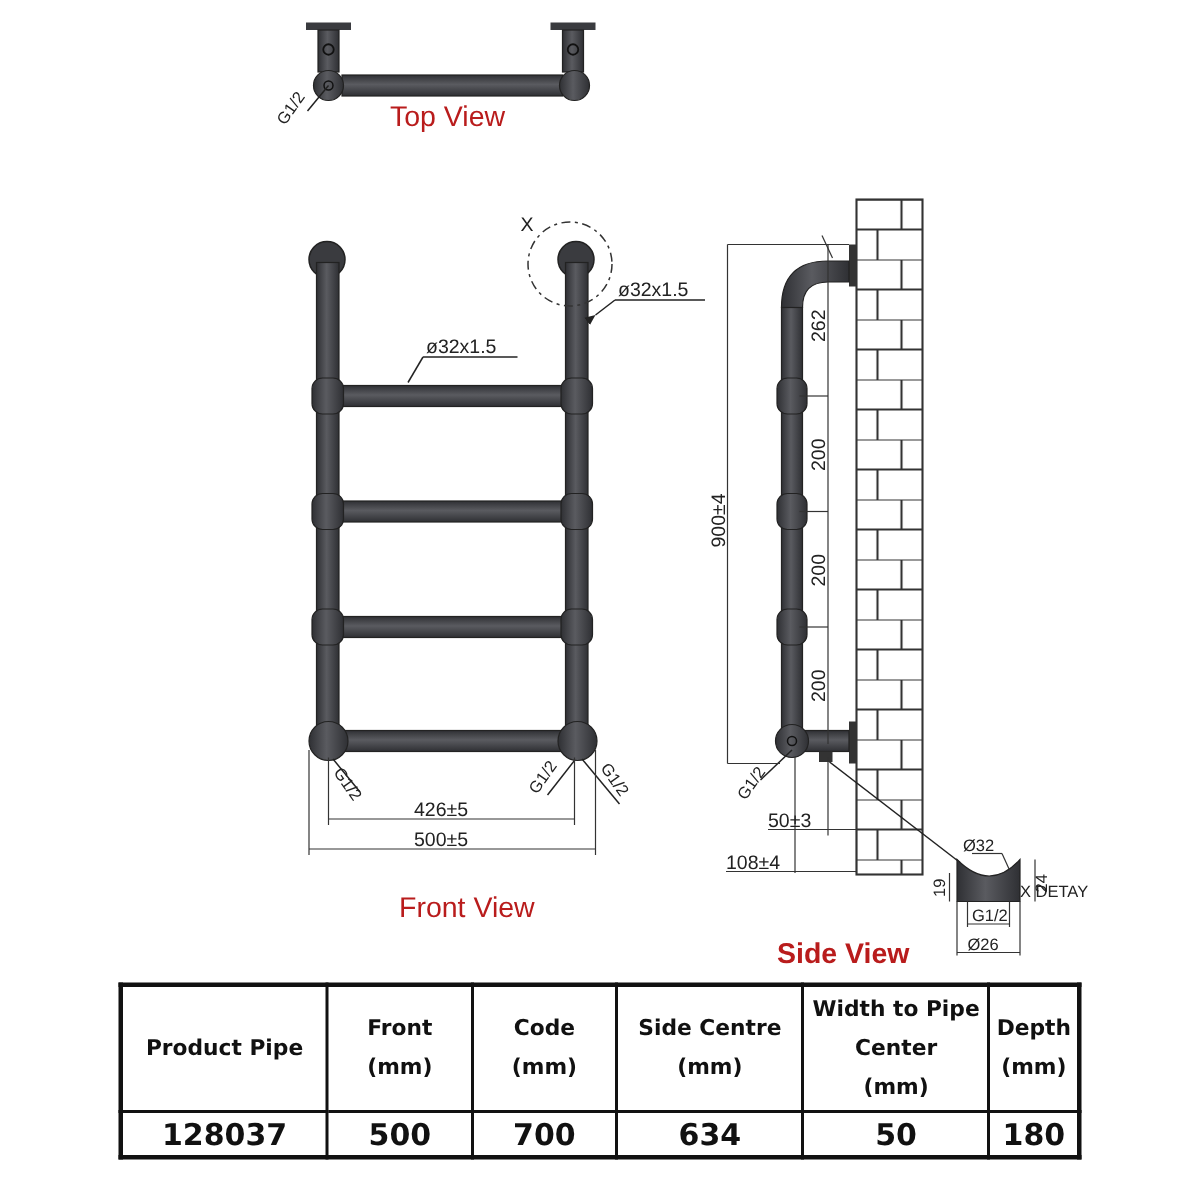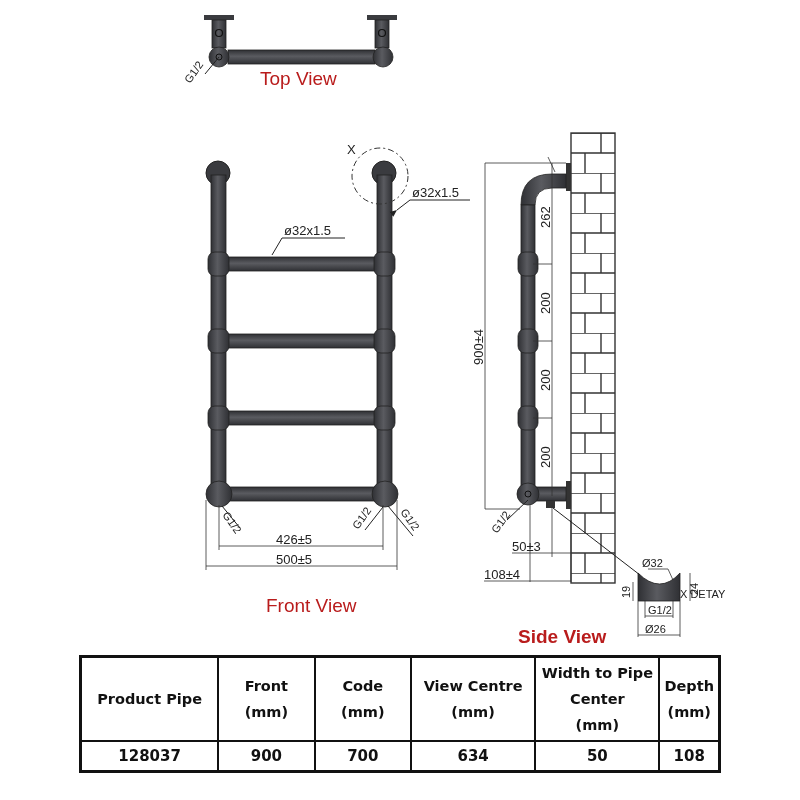--- a/index.html
+++ b/index.html
@@ -5,21 +5,21 @@
   html,body{margin:0;padding:0;background:#ffffff;}
   body{width:800px;height:800px;position:relative;overflow:hidden;font-family:"Liberation Sans",sans-serif;}
   #drawing{position:absolute;left:0;top:0;width:800px;height:650px;}
   .view-label{position:absolute;font-family:"Liberation Sans",sans-serif;font-size:19px;color:#b91c1c;}
   .dim{font-family:"Liberation Sans",sans-serif;font-size:13px;fill:#222;}
   .dim-sm{font-family:"Liberation Sans",sans-serif;font-size:11px;fill:#222;}
   table.spec{position:absolute;left:79px;top:655px;width:642px;border-collapse:collapse;border:3px solid #111;
     font-family:"DejaVu Sans",sans-serif;font-weight:bold;font-size:14.5px;color:#111;}
   table.spec th,table.spec td{border:2px solid #111;text-align:center;padding:0 4px;font-weight:bold;}
   table.spec th{height:82px;line-height:26px;}
-  table.spec td{height:28px;font-size:15px;}
+  table.spec td{height:28px;font-size:20px;}
 </style>
 </head>
 <body>
 
 <svg id="drawing" viewBox="0 0 800 650" xmlns="http://www.w3.org/2000/svg">
   <defs>
     <linearGradient id="pipeV" x1="0" x2="1" y1="0" y2="0">
       <stop offset="0" stop-color="#2f3034"></stop>
       <stop offset="0.45" stop-color="#5a5b60"></stop>
       <stop offset="1" stop-color="#2f3034"></stop>
@@ -178,28 +178,28 @@
 <div class="view-label" style="left:260px;top:68px;">Top View</div>
 <div class="view-label" style="left:266px;top:595px;">Front View</div>
 <div class="view-label" style="left:518px;top:626px;font-weight:bold;">Side View</div>
 
 <table class="spec">
   <thead>
     <tr>
       <th style="width:128px"><span>Product  Pipe</span></th>
       <th style="width:87px"><span>Front</span><br><span>(mm)</span></th>
       <th style="width:87px"><span>Code</span><br><span>(mm)</span></th>
-      <th style="width:115px"><span>View Centre</span><br><span>(mm)</span></th>
+      <th style="width:115px"><span>Side Centre</span><br><span>(mm)</span></th>
       <th style="width:115px"><span>Width to Pipe</span><br><span>Center</span><br><span>(mm)</span></th>
       <th><span>Depth</span><br><span>(mm)</span></th>
     </tr>
   </thead>
   <tbody>
     <tr>
       <td>128037</td>
-      <td>900</td>
+      <td>500</td>
       <td>700</td>
       <td>634</td>
       <td>50</td>
-      <td>108</td>
+      <td>180</td>
     </tr>
   </tbody>
 </table>
 
 </body></html>

